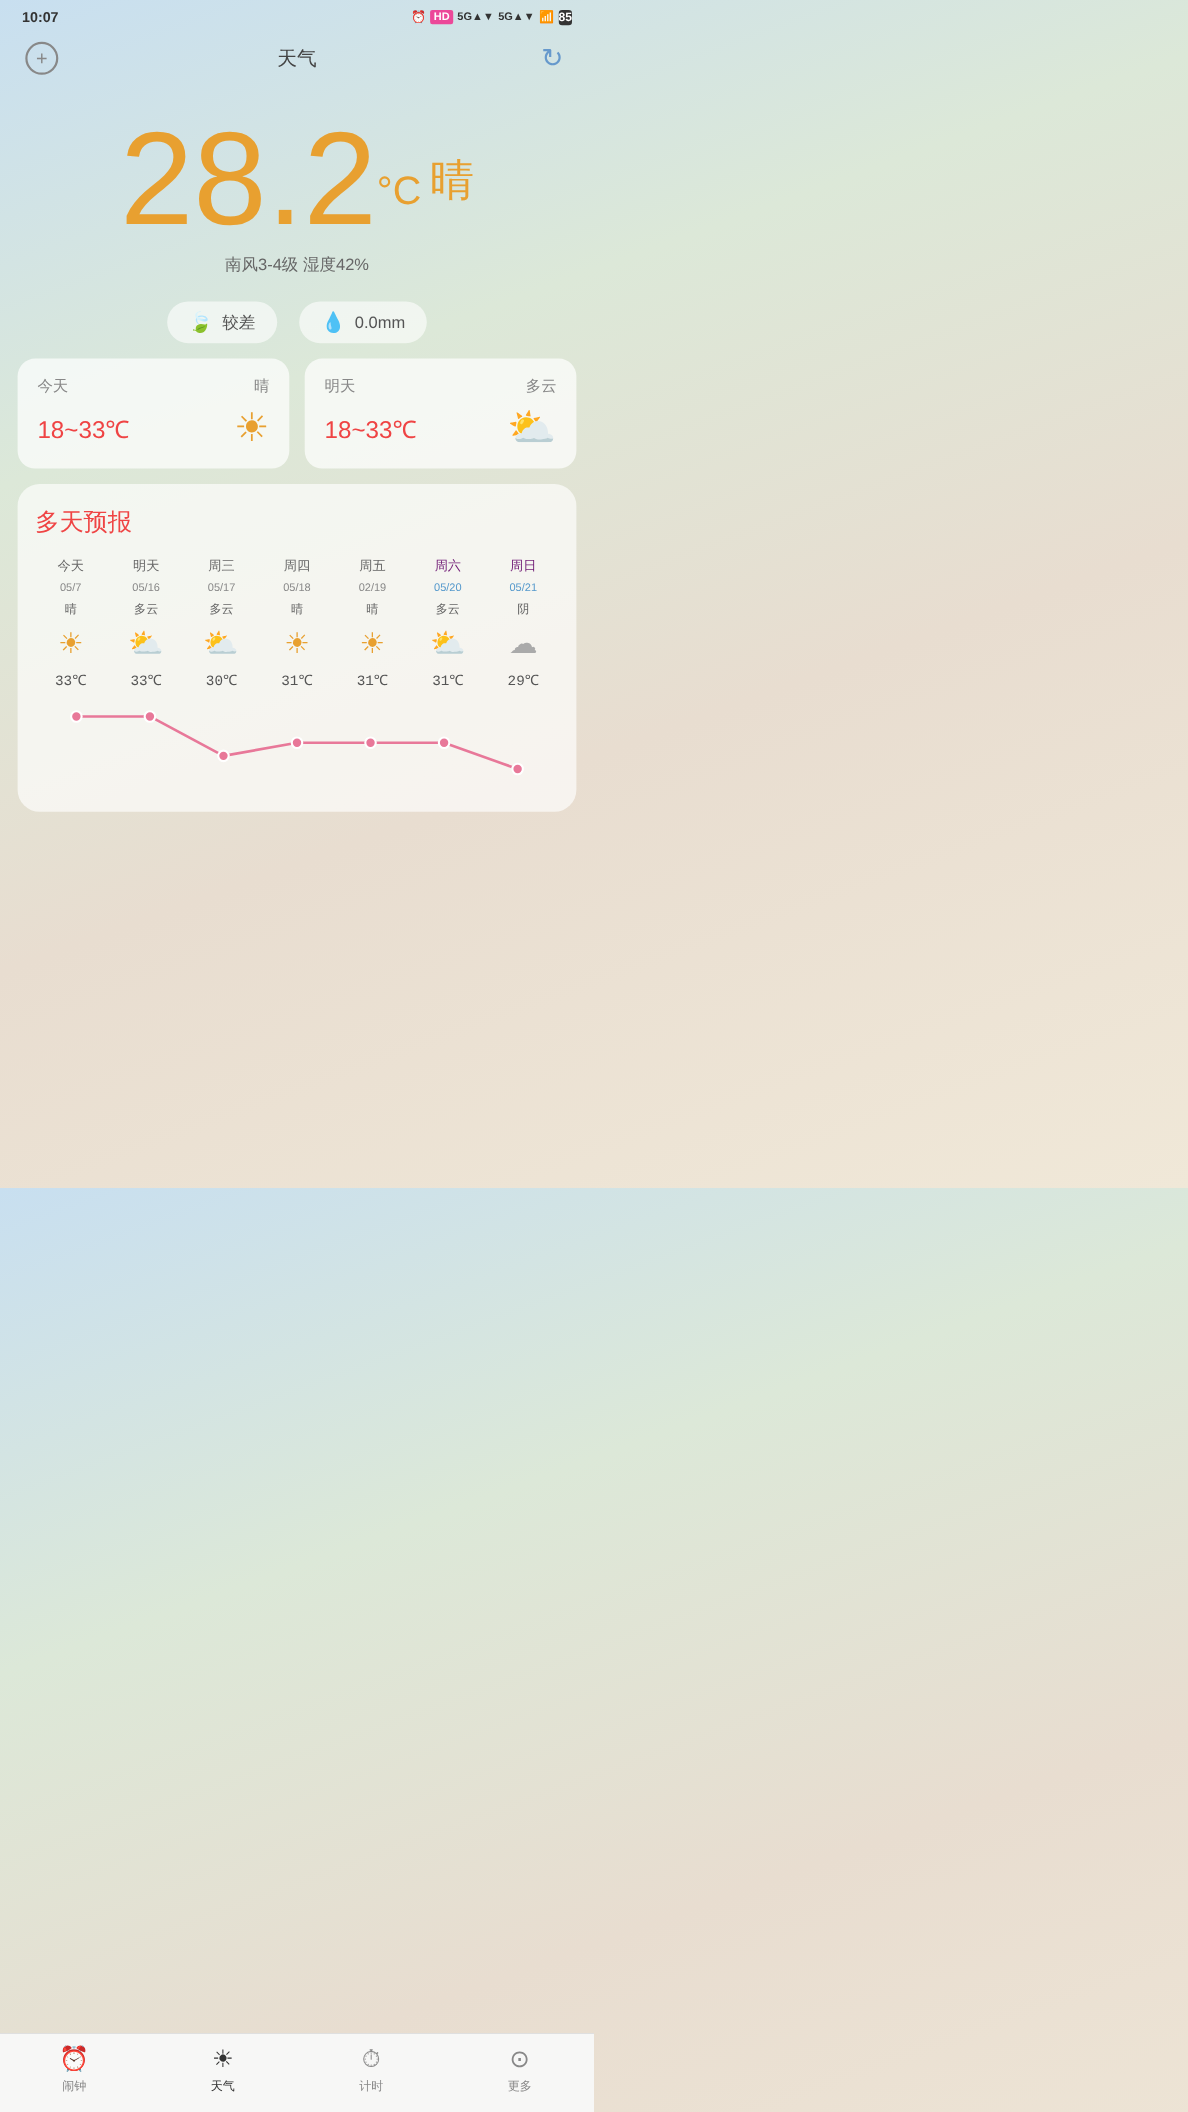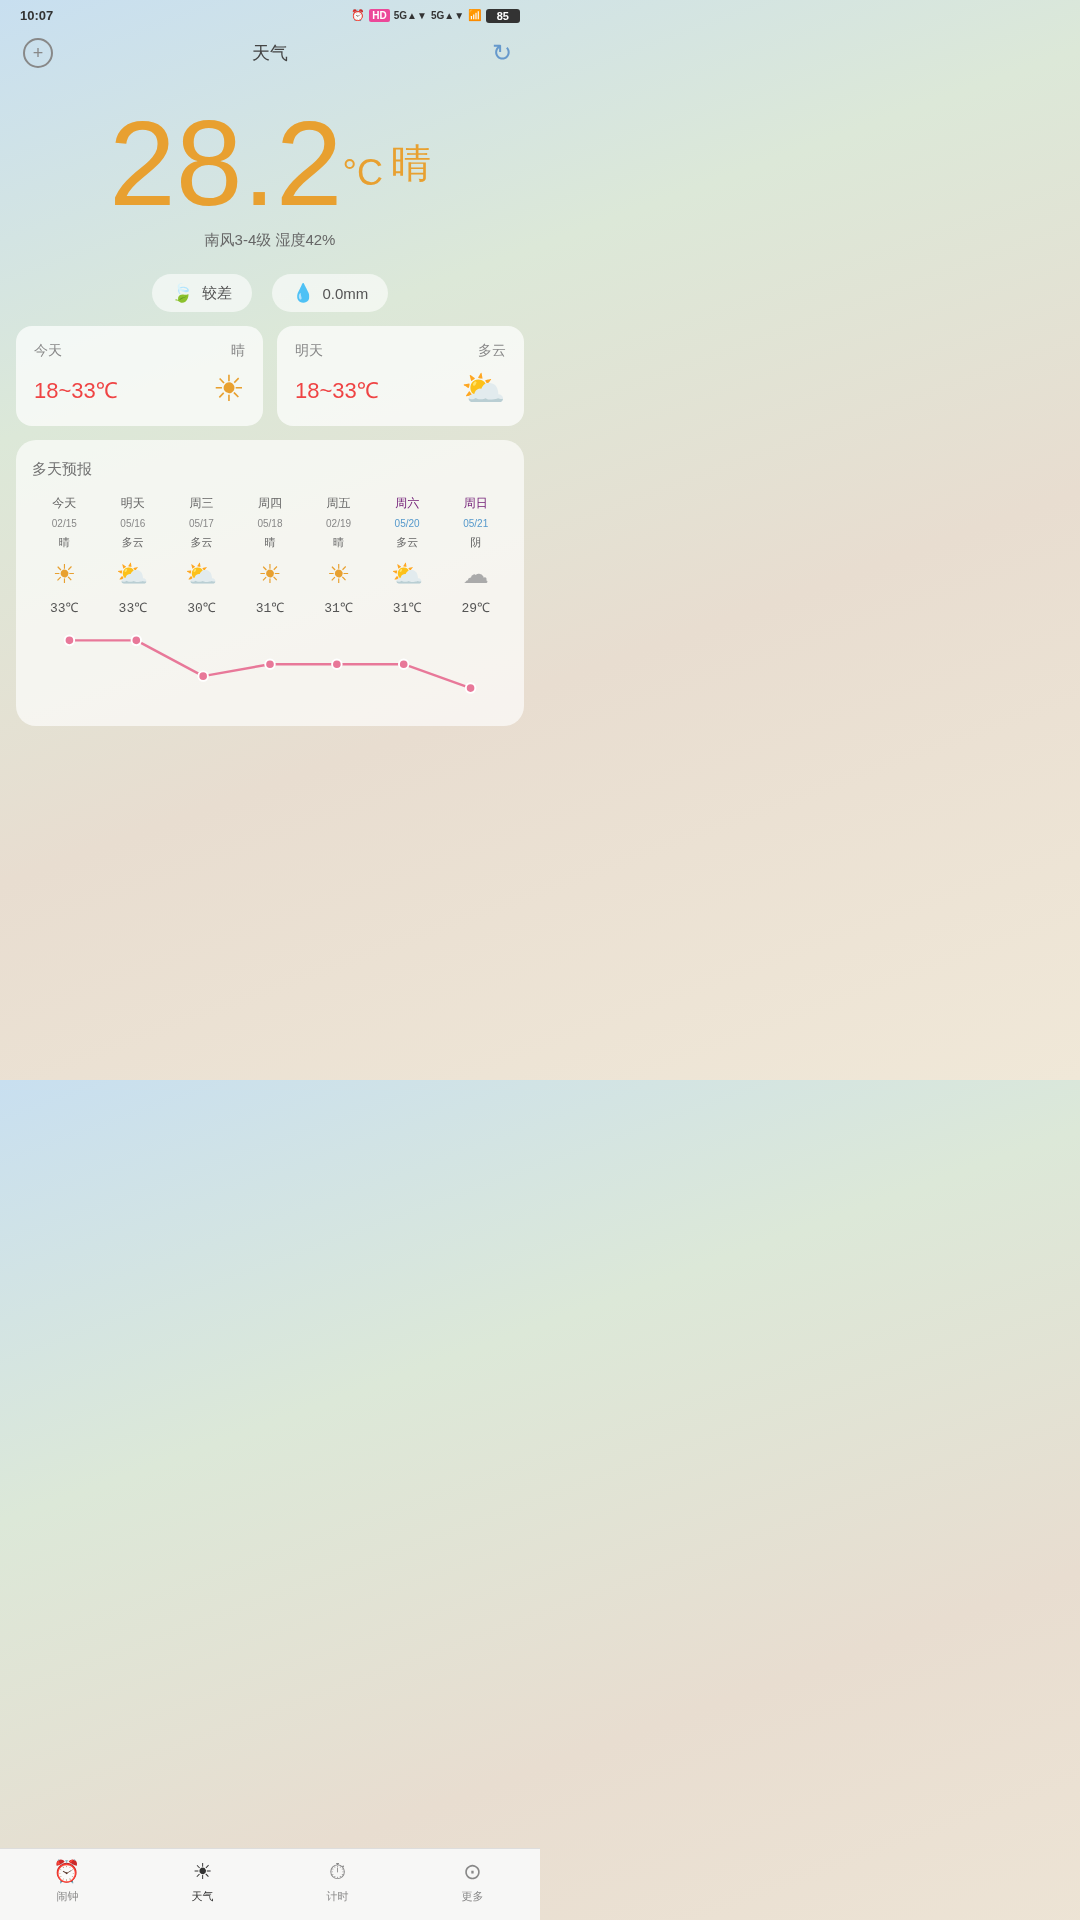--- a/index.html
+++ b/index.html
@@ -25,21 +25,21 @@
     .status-right {
       display: flex;
       align-items: center;
       gap: 4px;
       font-size: 11px;
     }
     .battery {
       background: #333;
       color: #fff;
       border-radius: 3px;
-      padding: 1px 11px;
+      padding: 1px 0;
       font-size: 11px;
       font-weight: 700;
     }
 
     
     .header {
       display: flex;
       justify-content: space-between;
       align-items: center;
       padding: 8px 20px 12px;
@@ -175,22 +175,22 @@
     .cloud-icon { color: #7799cc; }
 
     
     .forecast-section {
       background: rgba(255,255,255,0.65);
       border-radius: 20px;
       margin: 14px 16px;
       padding: 20px 16px;
     }
     .forecast-title {
-      font-size: 15px;
-      color: #737373;
+      font-size: 22px;
+      color: #ef4444;
       margin-bottom: 16px;
       font-weight: 500;
       font-family: Liberation Serif, serif;
     }
     .forecast-grid {
       display: grid;
       grid-template-columns: repeat(7, 1fr);
       gap: 4px;
     }
     .forecast-col {
@@ -351,21 +351,21 @@
     </div>
   </div>
 
   <div class="forecast-section">
     <div class="forecast-title">多天预报</div>
 
     <div class="forecast-grid" id="forecast-grid">
 
     <div class="forecast-col">
           <div class="forecast-day">今天</div>
-          <div class="forecast-date">02/15</div>
+          <div class="forecast-date">05/7</div>
           <div class="forecast-weather-text">晴</div>
           <div class="forecast-weather-icon" style="color: rgb(232, 160, 48);">☀</div>
           <div class="forecast-temp">33℃</div>
         </div>
         <div class="forecast-col">
           <div class="forecast-day">明天</div>
           <div class="forecast-date">05/16</div>
           <div class="forecast-weather-text">多云</div>
           <div class="forecast-weather-icon" style="color: rgb(119, 153, 204);">⛅</div>
           <div class="forecast-temp">33℃</div>

